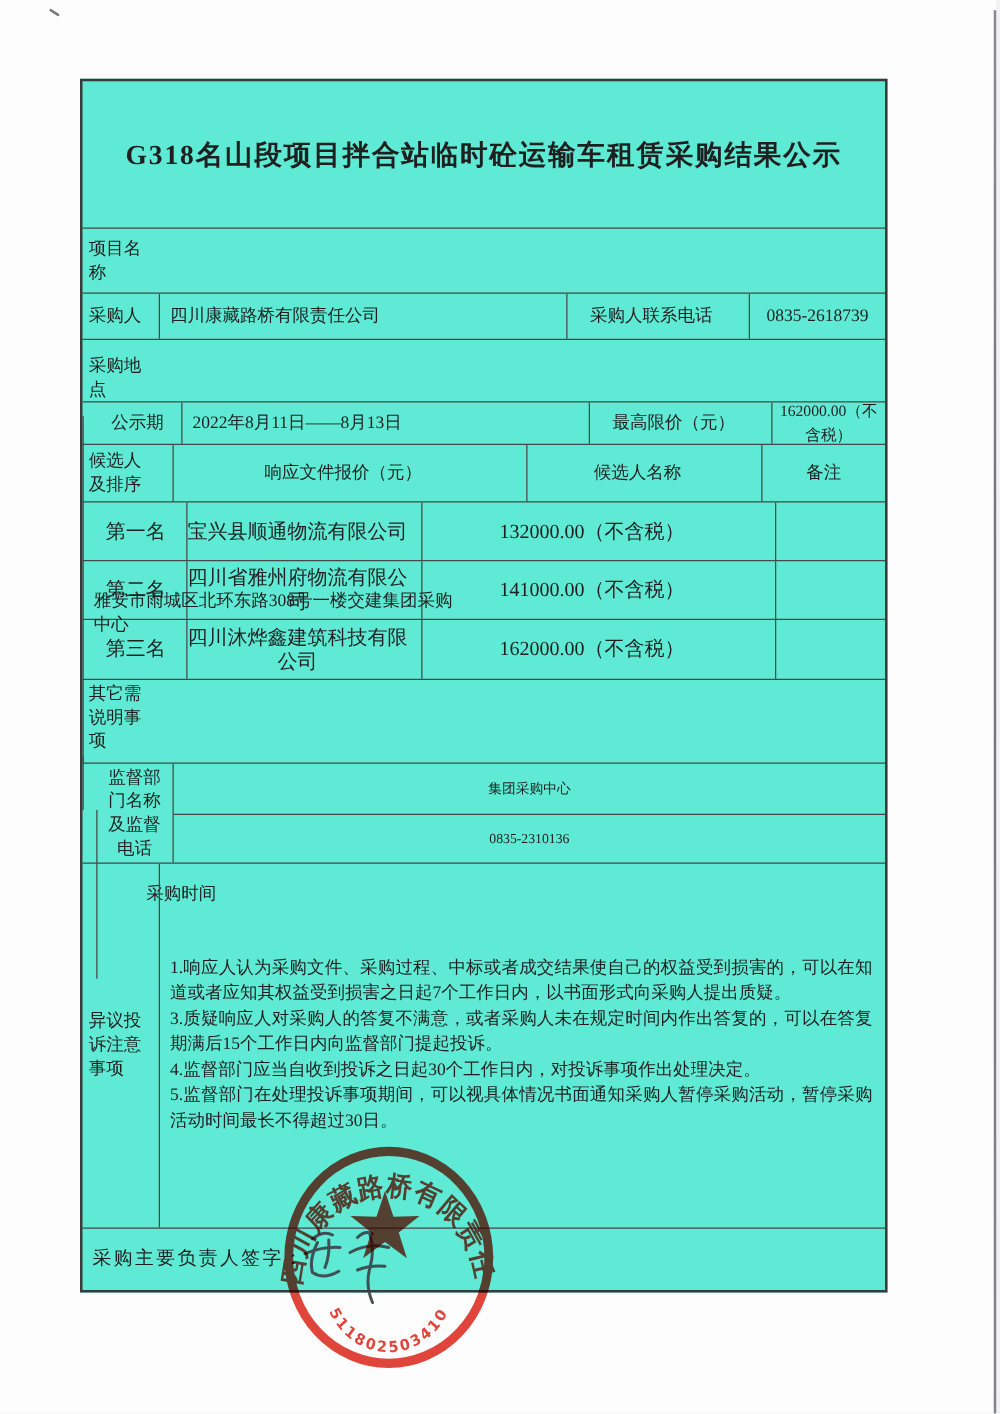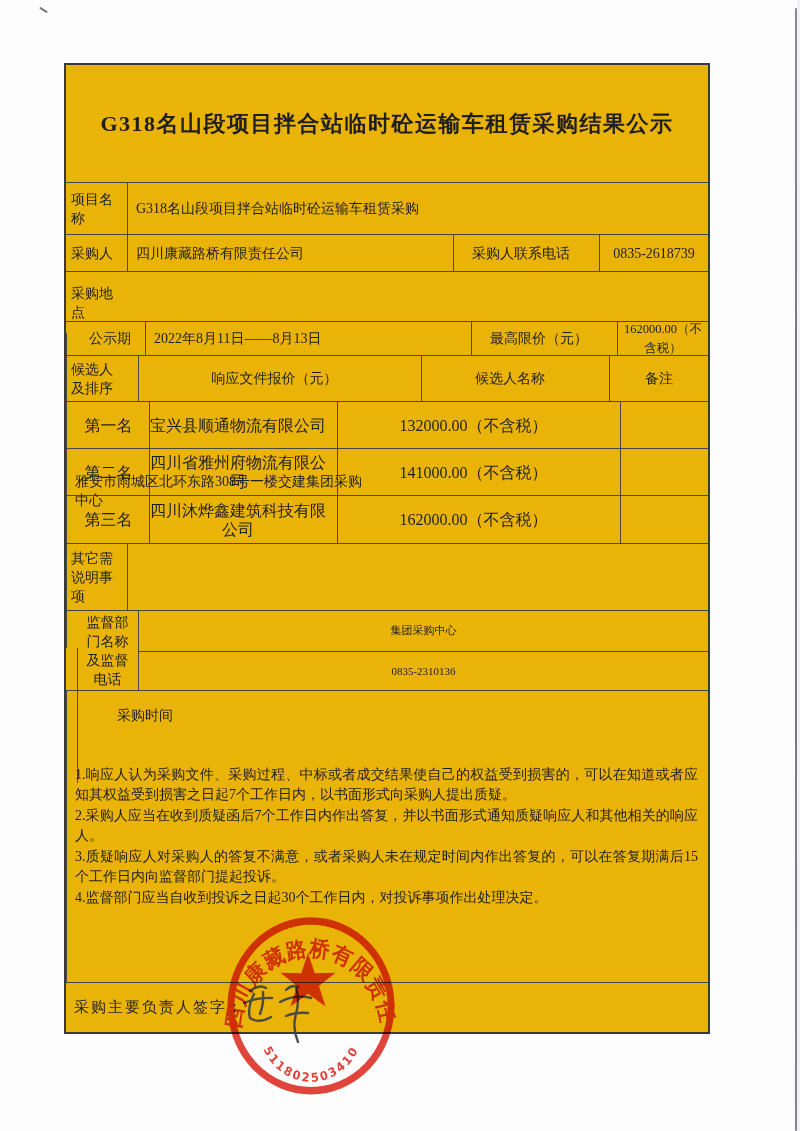--- a/index.html
+++ b/index.html
@@ -16,40 +16,40 @@
   }
   .scan-edge-right-shade{
     position:absolute;top:0;right:0;width:3px;height:1131px;background:#f2f2f4;
   }
   .pen-mark-topleft{
     position:absolute;left:39px;top:9px;width:9px;height:2px;background:#5a5a5a;
     transform:rotate(32deg);border-radius:2px;opacity:.8;
   }
   .doc-table{
     position:absolute;left:64px;top:63px;width:646px;
-    border:2px solid #3a3a3a;background:#eab308;box-sizing:border-box;
+    border:2px solid #3a3a3a;background:#5eead4;box-sizing:border-box;
   }
   .row{display:flex;box-sizing:border-box;border-top:1.5px solid #474747;}
   .row.first{border-top:none;}
   .cell{box-sizing:border-box;border-left:1.5px solid #474747;display:flex;align-items:center;
         font-size:14px;line-height:19px;overflow:hidden;}
   .cell.nb{border-left:none;}
   .lbl{flex:0 0 61px;width:61px;padding:2px 3px 2px 5px;font-size:14px;}
   .ctr{justify-content:center;text-align:center;margin-left:11px;}
   .pad{padding:2px 6px 2px 8px;}
   .title-row{height:117px;align-items:center;justify-content:center;}
   .title-text{font-size:22px;font-weight:bold;letter-spacing:1.5px;text-align:center;width:100%;}
   .h-projname{height:52px;}
   .h-purchaser{height:37px;}
   .h-location{height:50px;flex-direction:column;}
   .h-period{height:34px;padding-left:18px;}
   .h-candhead{height:46px;}
   .h-cand{height:47px;}
   .h-cand3{height:48px;}
-  .h-other{height:67px;}
+  .h-other{height:67px;flex-direction:column;}
   .h-superv{height:80px;}
   .h-objection{height:292px;}
   .h-sign{height:50px;}
   .w-val{flex:0 0 315px;width:315px;}
   .w-plabel{flex:0 0 135px;width:135px;}
   .w-pval{flex:1;}
   .w-cname{flex:0 0 177px;width:177px;}
   .w-cprice{flex:0 0 272px;width:272px;}
   .w-cremark{flex:1;}
   .w-wide{flex:1;}
@@ -75,21 +75,20 @@
 <div class="pen-mark-topleft"></div>
 
 <div class="doc-table">
 
   <div class="row first title-row">
     <div class="title-text">G318名山段项目拌合站临时砼运输车租赁采购结果公示</div>
   </div>
 
   <div class="row h-projname">
     <div class="cell nb lbl">项目名称</div>
-    <div class="cell w-wide pad">G318名山段项目拌合站临时砼运输车租赁采购</div>
   </div>
 
   <div class="row h-purchaser">
     <div class="cell nb lbl">采购人</div>
     <div class="cell w-val pad">四川康藏路桥有限责任公司</div>
     <div class="cell w-plabel ctr">采购人联系电话</div>
     <div class="cell w-pval ctr">0835-2618739</div>
   </div>
 
   <div class="row h-location">
@@ -144,26 +143,27 @@
 
   <div class="row h-superv">
     <div class="cell nb lbl ctr" style="text-align:center;padding:2px 4px;">监督部门名称及监督电话</div>
     <div class="superv-col">
       <div class="superv-sub">集团采购中心</div>
       <div class="superv-sub second">0835-2310136</div>
     </div>
   </div>
 
   <div class="row h-objection">
+    <div class="cell nb lbl">异议投诉注意事项</div>
     <div class="cell w-wide">
       <div class="objection-text">
         <p>1.响应人认为采购文件、采购过程、中标或者成交结果使自己的权益受到损害的，可以在知道或者应知其权益受到损害之日起7个工作日内，以书面形式向采购人提出质疑。</p>
-        <p>2.采购人应当在收到质疑函后7个工作日内作出答复，并以书面形式通知质疑响应人和其他相关的响应人。</p>
         <p>3.质疑响应人对采购人的答复不满意，或者采购人未在规定时间内作出答复的，可以在答复期满后15个工作日内向监督部门提起投诉。</p>
         <p>4.监督部门应当自收到投诉之日起30个工作日内，对投诉事项作出处理决定。</p>
+        <p>5.监督部门在处理投诉事项期间，可以视具体情况书面通知采购人暂停采购活动，暂停采购活动时间最长不得超过30日。</p>
       </div>
     </div>
   </div>
 
   <div class="row h-sign">
     <div class="cell nb w-wide sign-label">采购主要负责人签字：</div>
   </div>
 
 </div>
 

